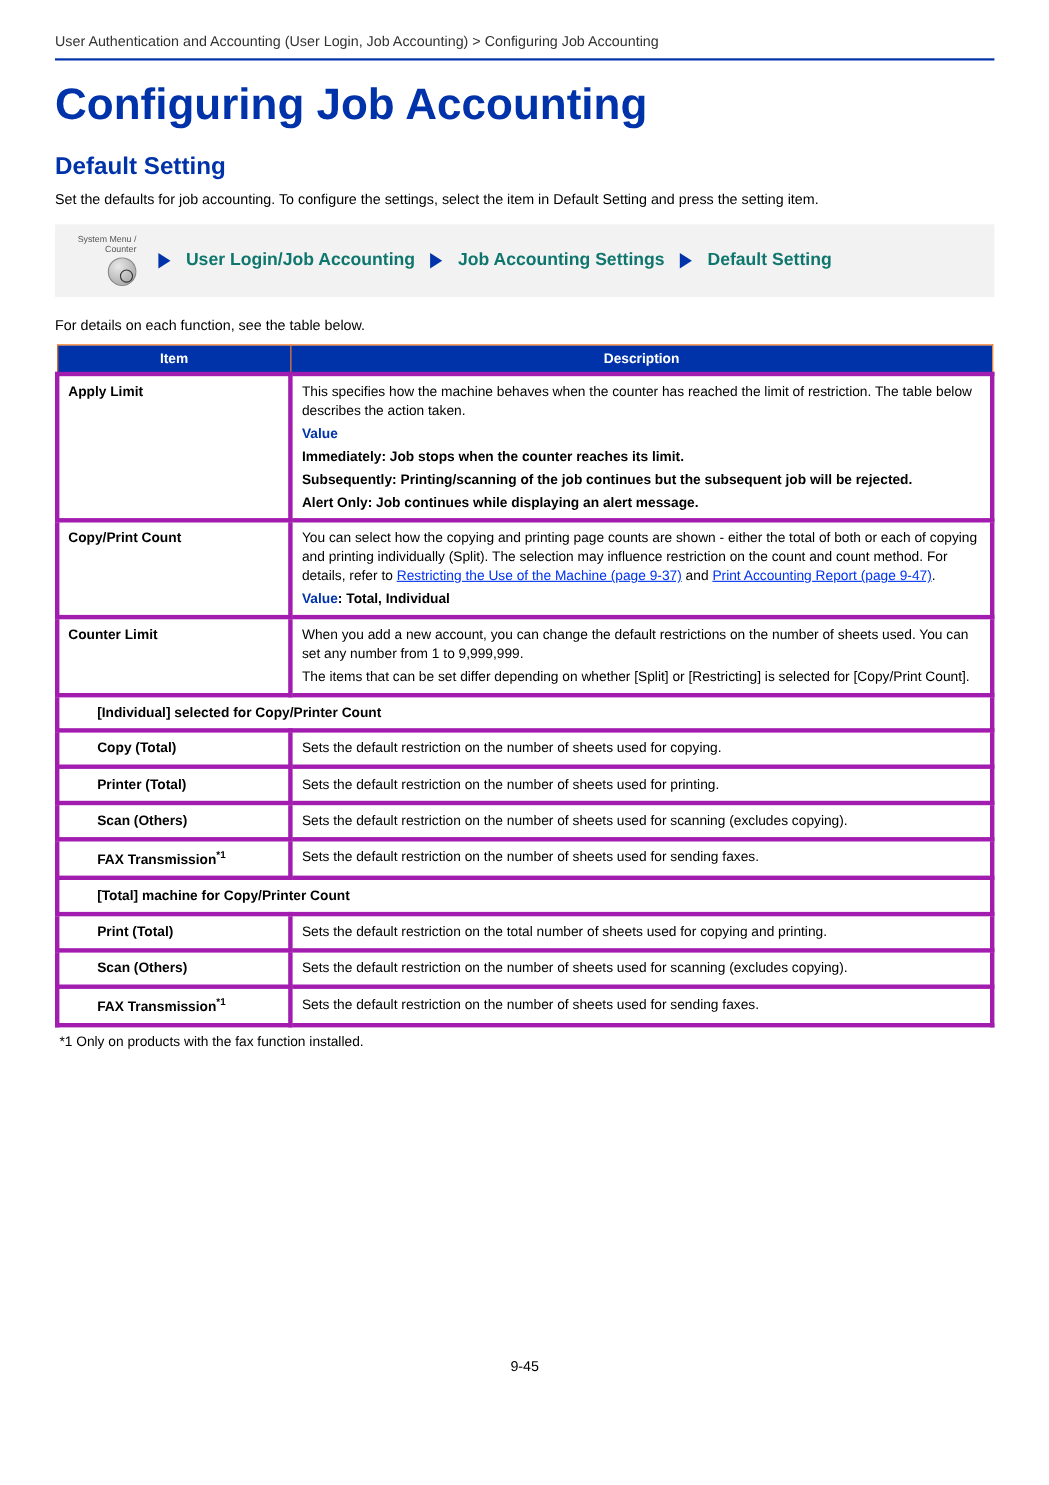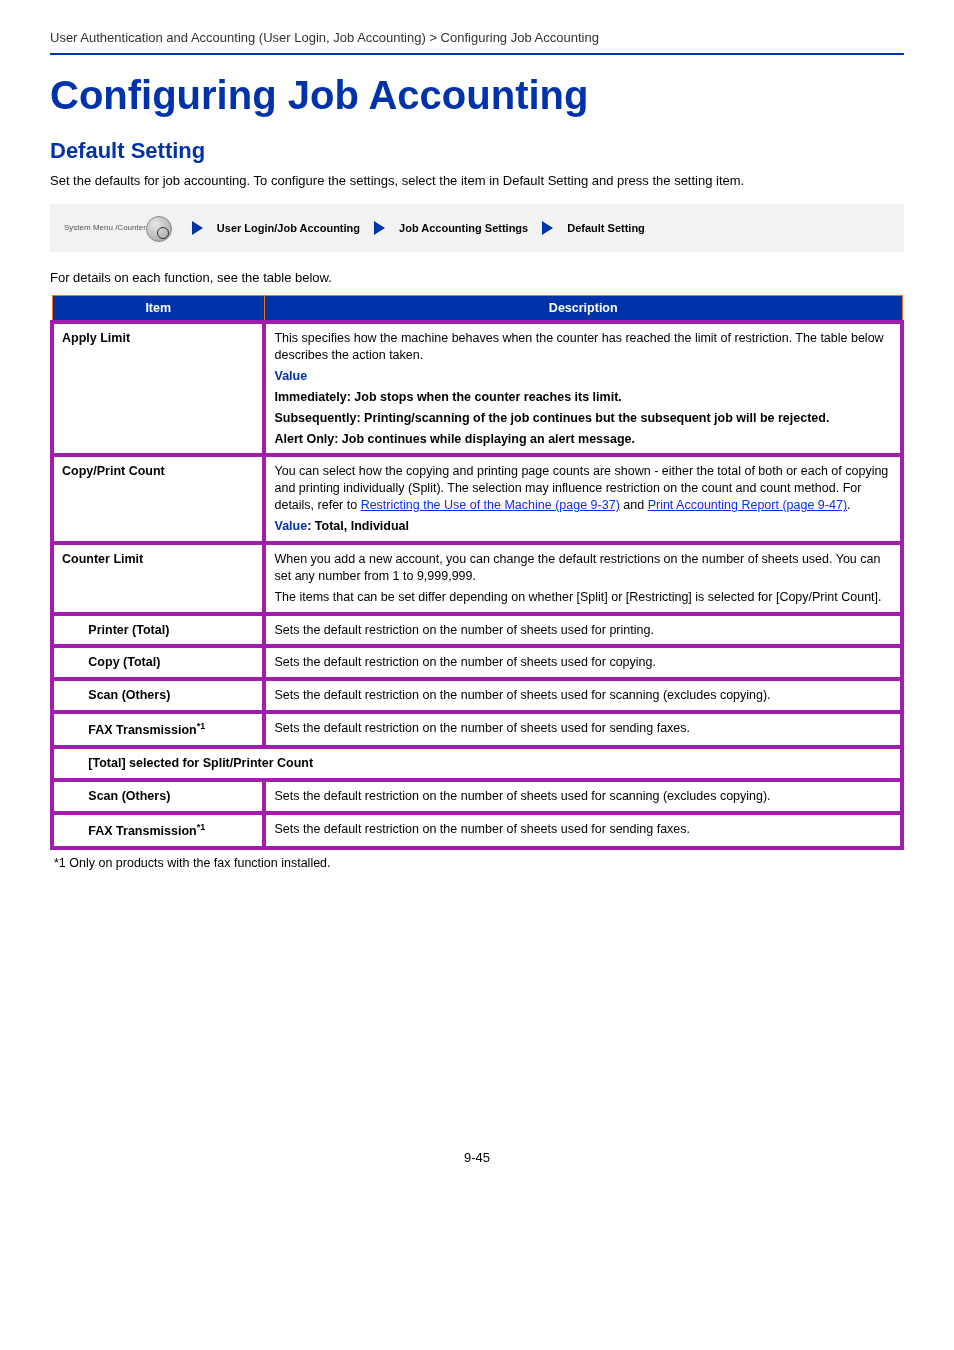--- a/index.html
+++ b/index.html
@@ -38,21 +38,22 @@
     .nav-box {
       background: #f2f2f2;
       padding: 10px 14px;
       margin-bottom: 18px;
       display: flex;
       align-items: center;
       gap: 8px;
     }
     .sysmenu-block {
       display: flex;
-      align-items: center;
+      flex-direction: column;
+      align-items: flex-end;
       font-size: 8px;
       color: #555;
       line-height: 1;
       margin-right: 6px;
       min-width: 60px;
     }
     .sysmenu-block .lbl-top { margin-bottom: 1px; text-align: center; }
     .sysmenu-icon {
       width: 26px; height: 26px;
       border-radius: 50%;
@@ -69,21 +70,21 @@
       border-radius: 50%;
       left: 10px; top: 10px;
     }
     .nav-arrow {
       width: 0; height: 0;
       border-top: 7px solid transparent;
       border-bottom: 7px solid transparent;
       border-left: 11px solid #0033aa;
       margin: 0 6px;
     }
-    .nav-label { font-weight: bold; color: #000000; font-size: 11px; }
+    .nav-label { font-weight: bold; color: #0f766e; font-size: 16px; }
     .pre-table { font-size: 13px; margin-bottom: 10px; }
     table.main {
       border-collapse: collapse;
       width: 100%;
       font-size: 12.5px;
     }
     table.main th {
       background: #0033aa;
       color: #fff;
       font-weight: bold;
@@ -181,46 +182,55 @@
     <tr>
       <td colspan="2" class="item-name">Counter Limit</td>
       <td>
         <div class="desc-block">
           <p>When you add a new account, you can change the default restrictions on the number of sheets used. You can set any number from 1 to 9,999,999.</p>
           <p>The items that can be set differ depending on whether [Split] or [Restricting] is selected for [Copy/Print Count].</p>
         </div>
       </td>
     </tr>
 
+    <tr class="section-sub">
+      <td class="indent-spacer"></td>
+      <td colspan="2" class="indent-content">[Individual] selected for Copy/Printer Count</td>
+    </tr>
+    <tr>
+      <td class="indent-spacer"></td>
+      <td class="item-name indent-content">Copy (Total)</td>
+      <td>Sets the default restriction on the number of sheets used for copying.</td>
+    </tr>
     <tr>
       <td class="indent-spacer"></td>
       <td class="item-name indent-content">Printer (Total)</td>
       <td>Sets the default restriction on the number of sheets used for printing.</td>
     </tr>
     <tr>
       <td class="indent-spacer"></td>
-      <td class="item-name indent-content">Copy (Total)</td>
-      <td>Sets the default restriction on the number of sheets used for copying.</td>
-    </tr>
-    <tr>
-      <td class="indent-spacer"></td>
       <td class="item-name indent-content">Scan (Others)</td>
       <td>Sets the default restriction on the number of sheets used for scanning (excludes copying).</td>
     </tr>
     <tr>
       <td class="indent-spacer"></td>
       <td class="item-name indent-content">
         <span>FAX Transmission</span><span class="sup">*1</span>
       </td>
       <td>Sets the default restriction on the number of sheets used for sending faxes.</td>
     </tr>
 
     <tr class="section-sub">
       <td class="indent-spacer"></td>
-      <td colspan="2" class="indent-content">[Total] selected for Split/Printer Count</td>
+      <td colspan="2" class="indent-content">[Total] machine for Copy/Printer Count</td>
+    </tr>
+    <tr>
+      <td class="indent-spacer"></td>
+      <td class="item-name indent-content">Print (Total)</td>
+      <td>Sets the default restriction on the total number of sheets used for copying and printing.</td>
     </tr>
     <tr>
       <td class="indent-spacer"></td>
       <td class="item-name indent-content">Scan (Others)</td>
       <td>Sets the default restriction on the number of sheets used for scanning (excludes copying).</td>
     </tr>
     <tr>
       <td class="indent-spacer"></td>
       <td class="item-name indent-content">
         <span>FAX Transmission</span><span class="sup">*1</span>

